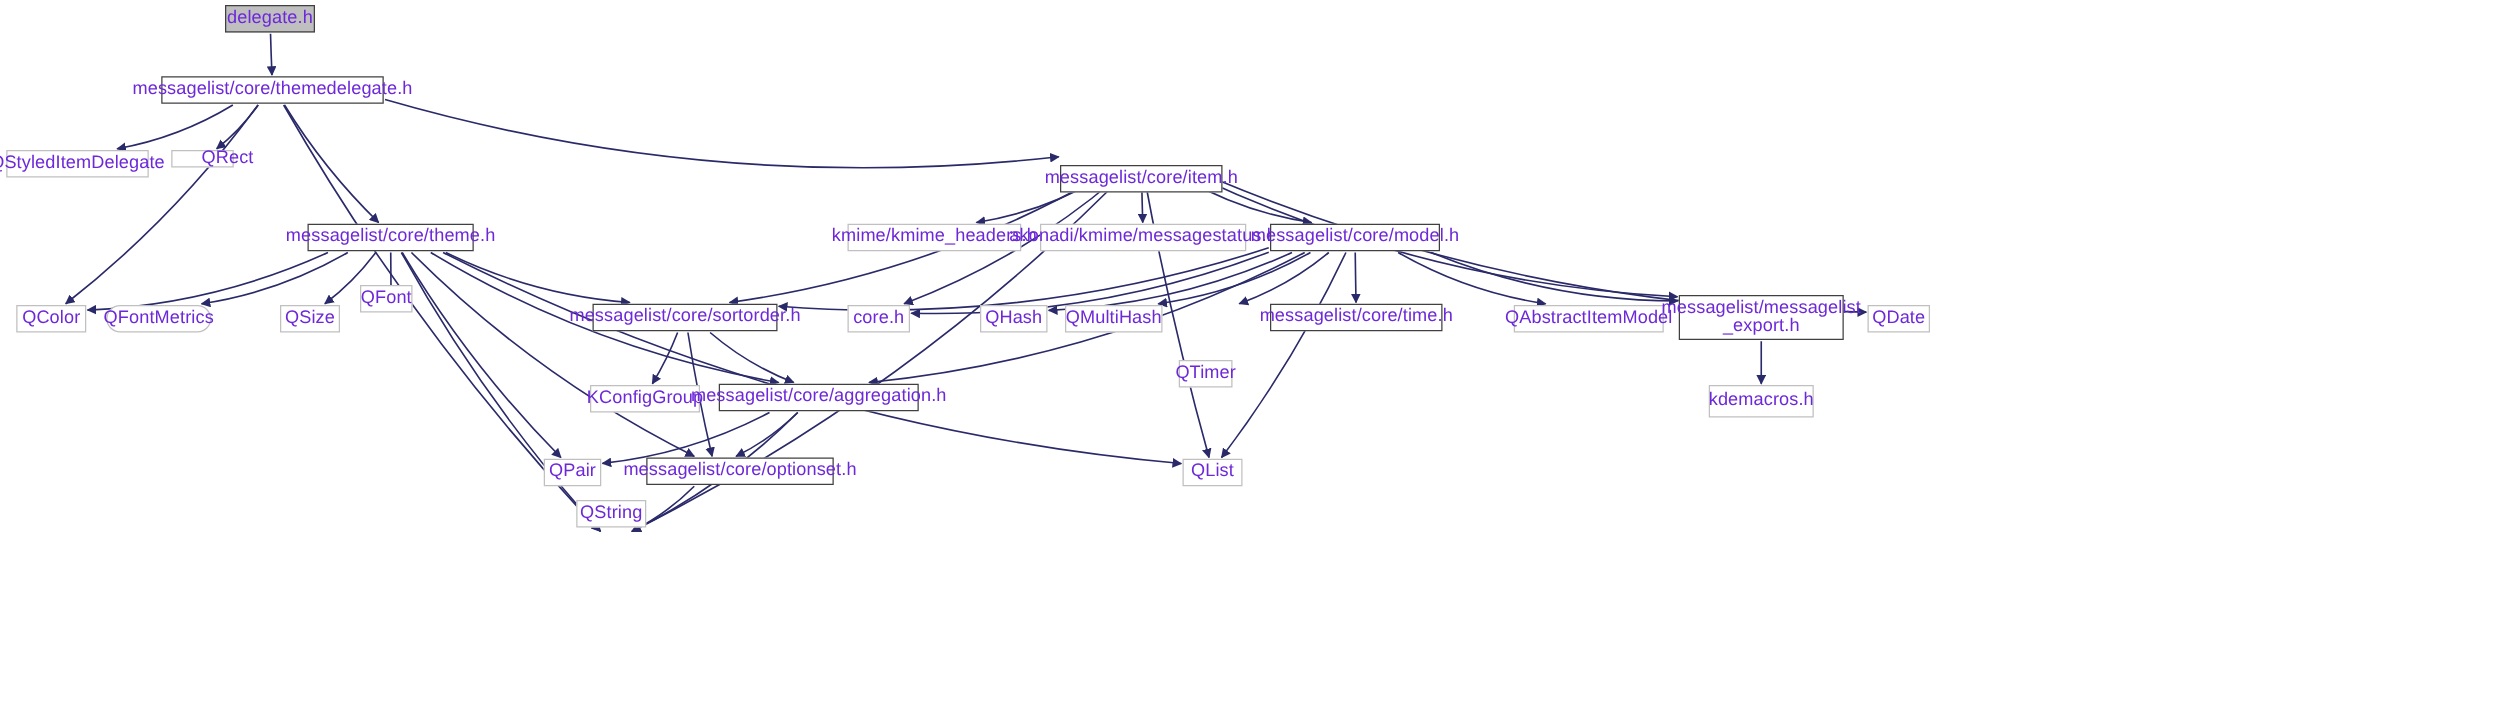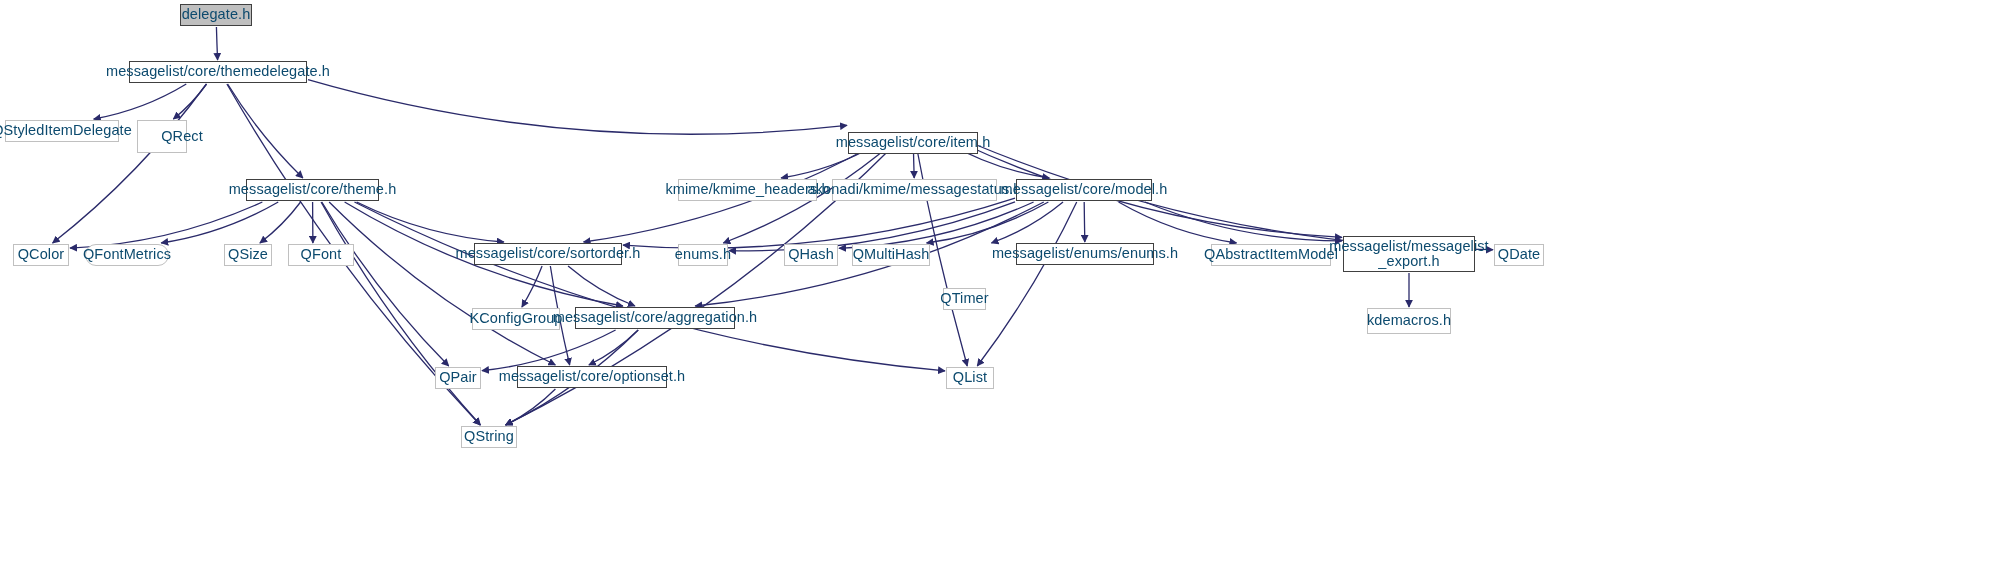--- a/index.html
+++ b/index.html
@@ -25,21 +25,21 @@
   }
   .graph-node {
     position: absolute;
     box-sizing: border-box;
     display: flex;
     align-items: center;
     justify-content: center;
     text-align: center;
     background: #ffffff;
     border: 1px solid #c0c0c0;
-    color: #0c4a6e;
+    color: #6d28d9;
     font-size: 14.5px;
     line-height: 1.05;
     white-space: pre-line;
     letter-spacing: 0.1px;
   }
   .graph-node.kind-internal {
     border: 1.6px solid #404040;
   }
   .graph-node.kind-root {
     border: 1.6px solid #404040;
@@ -100,41 +100,41 @@
         <path d="M 638.1186440677966 330 Q 616.3527043117133 351.51312640461356 588.8813559322034 365" fill="none" stroke="#2a2a6a" stroke-width="1.3" marker-end="url(#arrow)"></path>
         <path d="M 638.2605042016806 330 Q 579.7210285550183 388.27051042128596 505.73949579831935 425" fill="none" stroke="#2a2a6a" stroke-width="1.3" marker-end="url(#arrow)"></path>
         <path d="M 555.4 389 Q 533.4175180421654 411.03589995832886 505.6 425" fill="none" stroke="#2a2a6a" stroke-width="1.3" marker-end="url(#arrow)"></path>
         <path d="M 1409 273 Q 1409 290 1409 307" fill="none" stroke="#2a2a6a" stroke-width="1.3" marker-end="url(#arrow)"></path>
       </g>
   </svg>
   <div id="nodes-layer">
       <div class="graph-node kind-root" style="left: 180px; top: 4px; width: 72px; height: 22px;">delegate.h</div>
       <div class="graph-node kind-internal" style="left: 129px; top: 61px; width: 178px; height: 22px;">messagelist/core/themedelegate.h</div>
       <div class="graph-node kind-external" style="left: 5px; top: 120px; width: 114px; height: 22px;">QStyledItemDelegate</div>
-      <div class="graph-node kind-external" style="left: 137px; top: 120px; width: 50px; height: 33px; padding-left: 40px;">QRect</div>
+      <div class="graph-node kind-external" style="left: 137px; top: 120px; width: 50px; height: 14px; padding-left: 40px;">QRect</div>
       <div class="graph-node kind-internal" style="left: 848px; top: 132px; width: 130px; height: 22px;">messagelist/core/item.h</div>
       <div class="graph-node kind-internal" style="left: 246px; top: 179px; width: 133px; height: 22px;">messagelist/core/theme.h</div>
       <div class="graph-node kind-external" style="left: 678px; top: 179px; width: 139px; height: 22px;">kmime/kmime_headers.h</div>
       <div class="graph-node kind-external" style="left: 832px; top: 179px; width: 165px; height: 22px;">akonadi/kmime/messagestatus.h</div>
       <div class="graph-node kind-internal" style="left: 1016px; top: 179px; width: 136px; height: 22px;">messagelist/core/model.h</div>
       <div class="graph-node kind-external" style="left: 13px; top: 244px; width: 56px; height: 22px;">QColor</div>
       <div class="graph-node kind-external" style="left: 85px; top: 244px; width: 84px; height: 22px; border-radius: 11px;">QFontMetrics</div>
       <div class="graph-node kind-external" style="left: 224px; top: 244px; width: 48px; height: 22px;">QSize</div>
-      <div class="graph-node kind-external" style="left: 288px; top: 244px; width: 66px; height: 22px;">QFont</div>
+      <div class="graph-node kind-external" style="left: 288px; top: 228px; width: 42px; height: 22px;">QFont</div>
       <div class="graph-node kind-internal" style="left: 474px; top: 243px; width: 148px; height: 22px;">messagelist/core/sortorder.h</div>
-      <div class="graph-node kind-external" style="left: 678px; top: 244px; width: 50px; height: 22px;">enums.h</div>
+      <div class="graph-node kind-external" style="left: 678px; top: 244px; width: 50px; height: 22px;">core.h</div>
       <div class="graph-node kind-external" style="left: 784px; top: 244px; width: 54px; height: 22px;">QHash</div>
       <div class="graph-node kind-external" style="left: 852px; top: 244px; width: 78px; height: 22px;">QMultiHash</div>
       <div class="graph-node kind-external" style="left: 943px; top: 244px; width: 43px; height: 22px; margin-top: 44px;">QTimer</div>
-      <div class="graph-node kind-internal" style="left: 1016px; top: 243px; width: 138px; height: 22px;">messagelist/enums/enums.h</div>
+      <div class="graph-node kind-internal" style="left: 1016px; top: 243px; width: 138px; height: 22px;">messagelist/core/time.h</div>
       <div class="graph-node kind-external" style="left: 1211px; top: 244px; width: 120px; height: 22px;">QAbstractItemModel</div>
       <div class="graph-node kind-internal" style="left: 1343px; top: 236px; width: 132px; height: 36px;">messagelist/messagelist
 _export.h</div>
       <div class="graph-node kind-external" style="left: 1494px; top: 244px; width: 50px; height: 22px;">QDate</div>
       <div class="graph-node kind-external" style="left: 472px; top: 308px; width: 88px; height: 22px;">KConfigGroup</div>
       <div class="graph-node kind-internal" style="left: 575px; top: 307px; width: 160px; height: 22px;">messagelist/core/aggregation.h</div>
       <div class="graph-node kind-external" style="left: 1367px; top: 308px; width: 84px; height: 26px;">kdemacros.h</div>
       <div class="graph-node kind-external" style="left: 435px; top: 367px; width: 46px; height: 22px;">QPair</div>
       <div class="graph-node kind-internal" style="left: 497px; top: 366px; width: 150px; height: 22px; margin-left: 20px;">messagelist/core/optionset.h</div>
       <div class="graph-node kind-external" style="left: 946px; top: 367px; width: 48px; height: 22px;">QList</div>
-      <div class="graph-node kind-external" style="left: 461px; top: 426px; width: 56px; height: 22px;">QString</div>
+      <div class="graph-node kind-external" style="left: 461px; top: 400px; width: 56px; height: 22px;">QString</div>
     </div>
 </div>
 
 </body></html>

